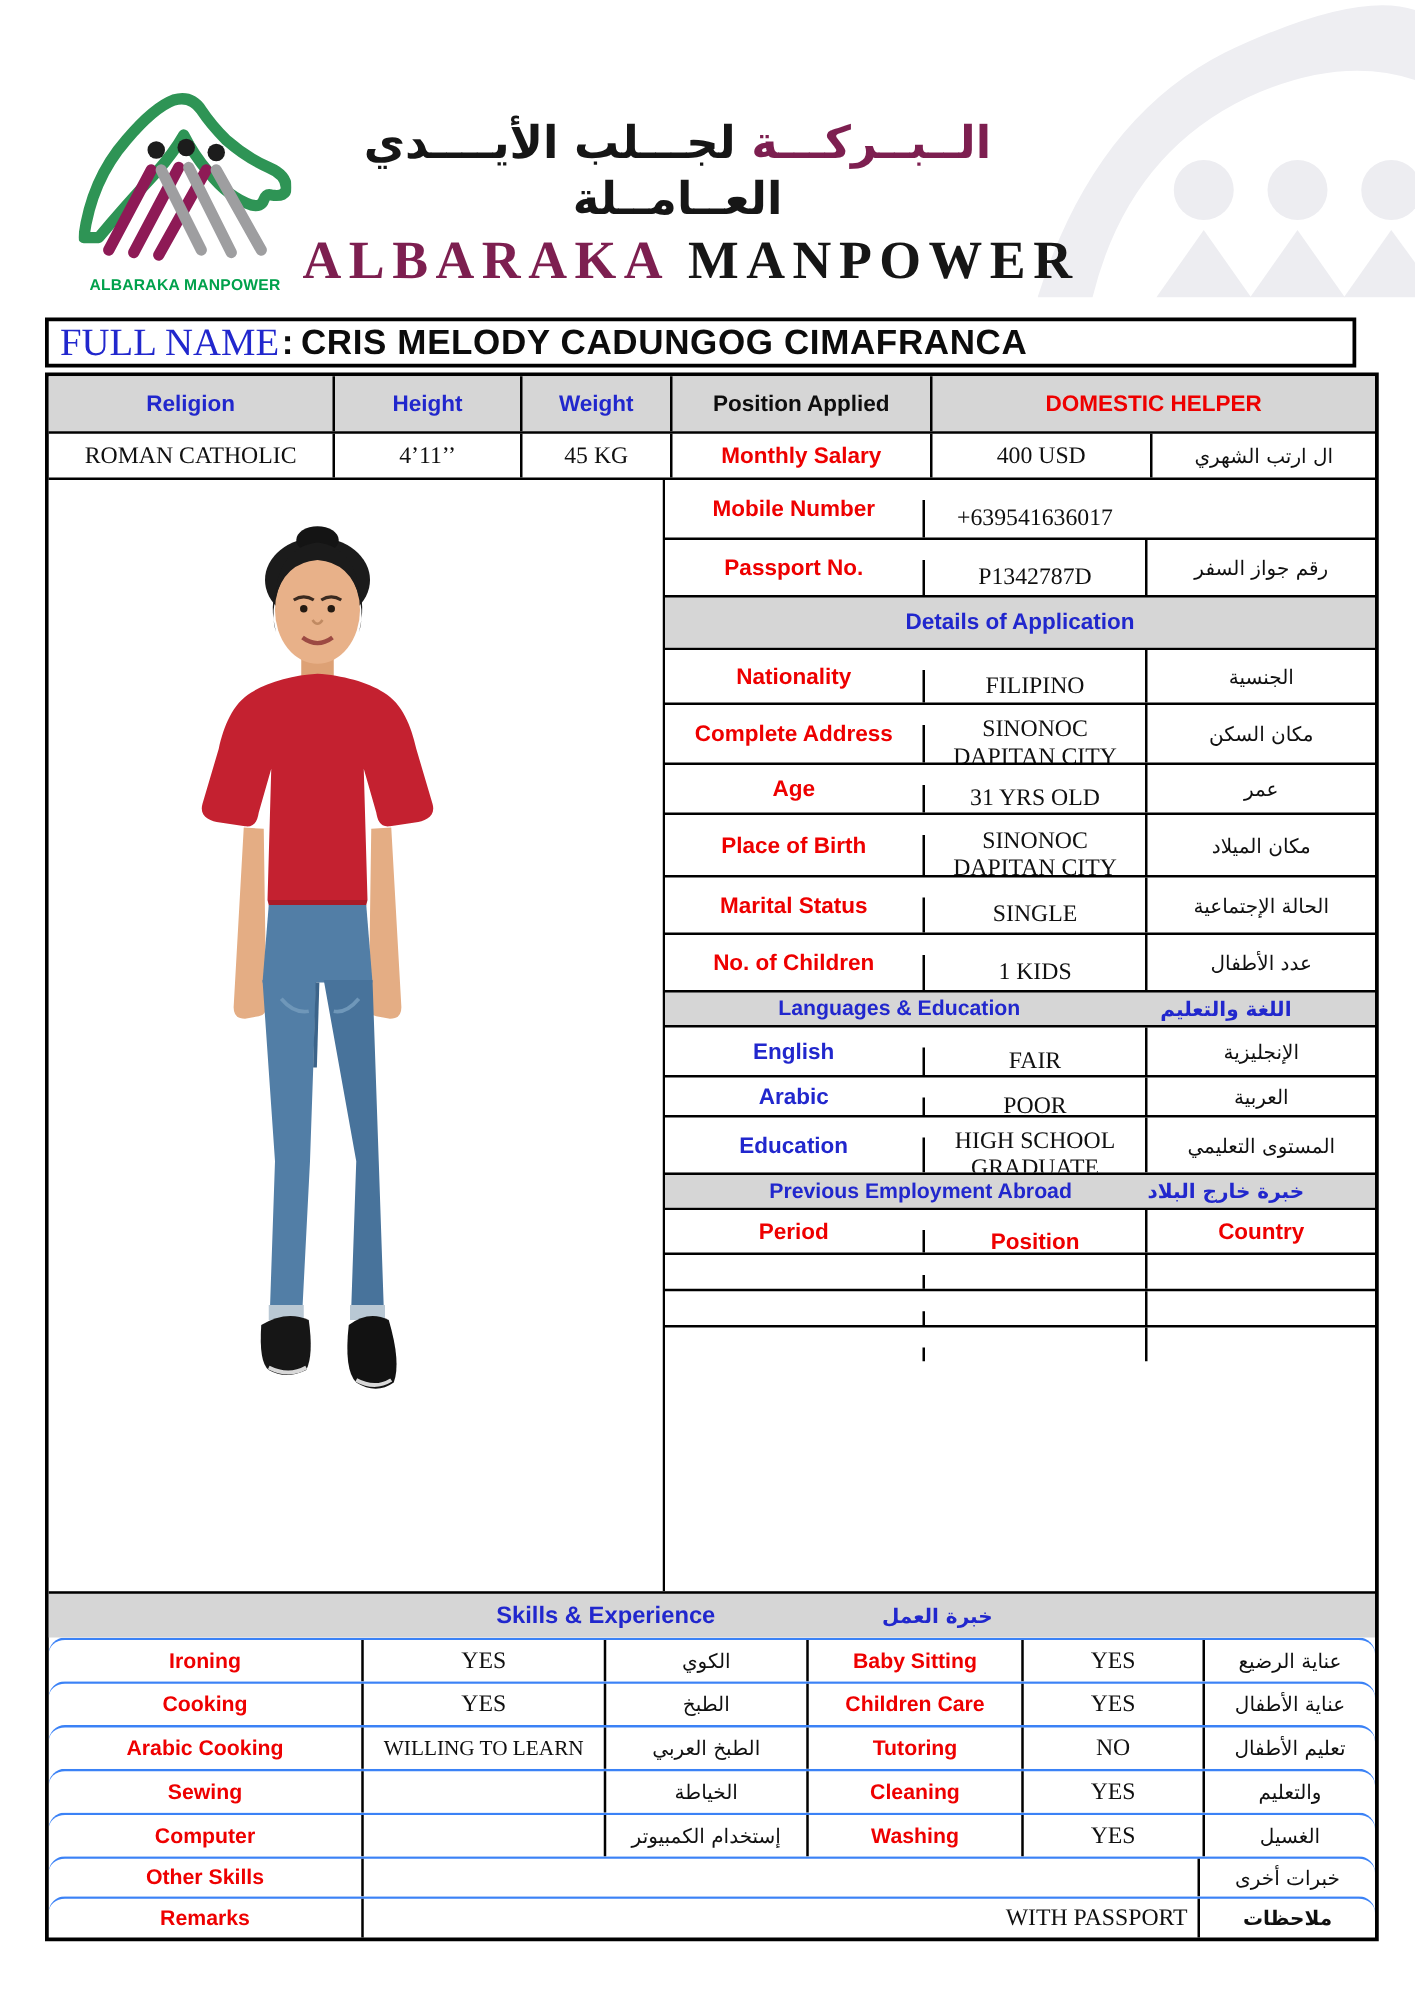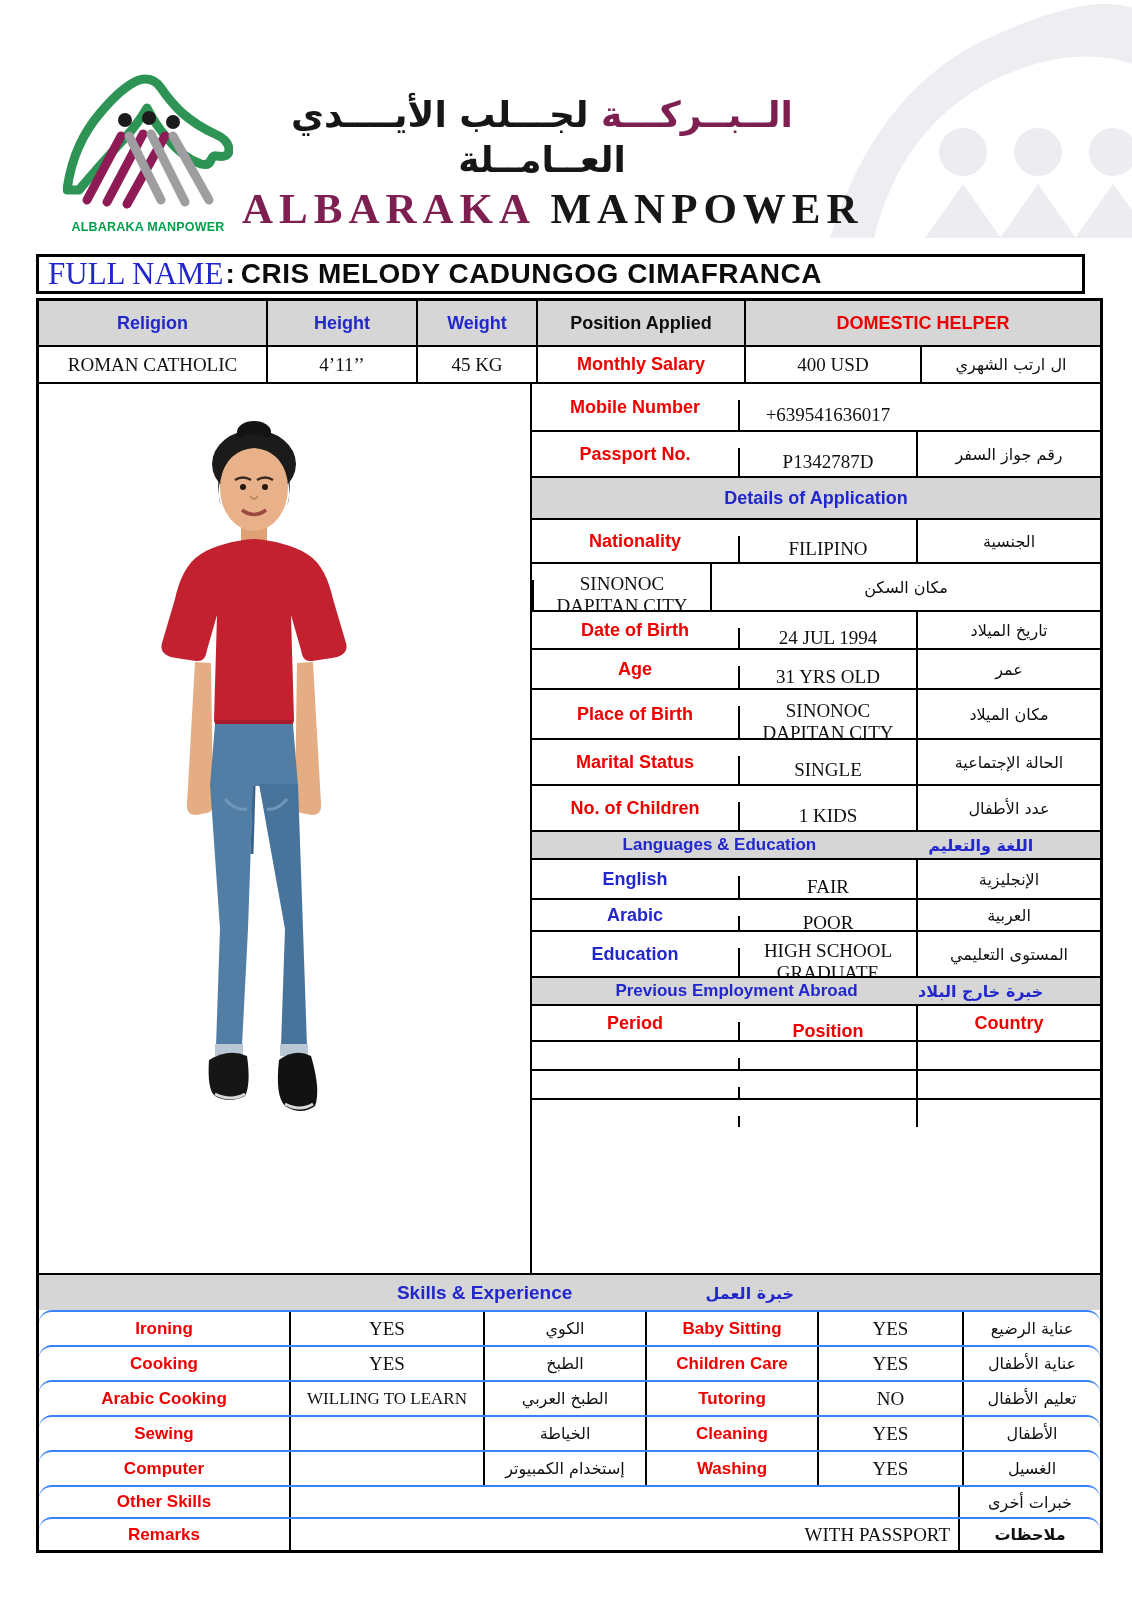--- a/index.html
+++ b/index.html
@@ -214,27 +214,23 @@
         </div>
         <div class="rp-row rp-bar centered h42 gray">
           <span class="en lblue">Details of Application</span>
         </div>
         <div class="rp-row h44">
           <div class="c1 lred">Nationality</div>
           <div class="c2 val">FILIPINO</div>
           <div class="c3 ar">الجنسية</div>
         </div>
         <div class="rp-row h48">
+          <div class="c1 lred">Complete Address</div>
           <div class="c2 val">SINONOC DAPITAN CITY</div>
           <div class="c3 ar">مكان السكن</div>
-        </div>
-        <div class="rp-row h38">
-          <div class="c1 lred">Date of Birth</div>
-          <div class="c2 val">24 JUL 1994</div>
-          <div class="c3 ar">تاريخ الميلاد</div>
         </div>
         <div class="rp-row h40">
           <div class="c1 lred">Age</div>
           <div class="c2 val">31 YRS OLD</div>
           <div class="c3 ar">عمر</div>
         </div>
         <div class="rp-row h50">
           <div class="c1 lred">Place of Birth</div>
           <div class="c2 val">SINONOC DAPITAN CITY</div>
           <div class="c3 ar">مكان الميلاد</div>
@@ -323,21 +319,21 @@
       <div class="s4 lred17">Tutoring</div>
       <div class="s5 val">NO</div>
       <div class="s6 ar">تعليم الأطفال</div>
     </div>
     <div class="sk-row">
       <div class="s1 lred17">Sewing</div>
       <div class="s2 val"></div>
       <div class="s3 ar">الخياطة</div>
       <div class="s4 lred17">Cleaning</div>
       <div class="s5 val">YES</div>
-      <div class="s6 ar">الأطفال</div>
+      <div class="s6 ar">والتعليم</div>
     </div>
     <div class="sk-row">
       <div class="s1 lred17">Computer</div>
       <div class="s2 val"></div>
       <div class="s3 ar">إستخدام الكمبيوتر</div>
       <div class="s4 lred17">Washing</div>
       <div class="s5 val">YES</div>
       <div class="s6 ar">الغسيل</div>
     </div>
     <div class="sk-row short">

